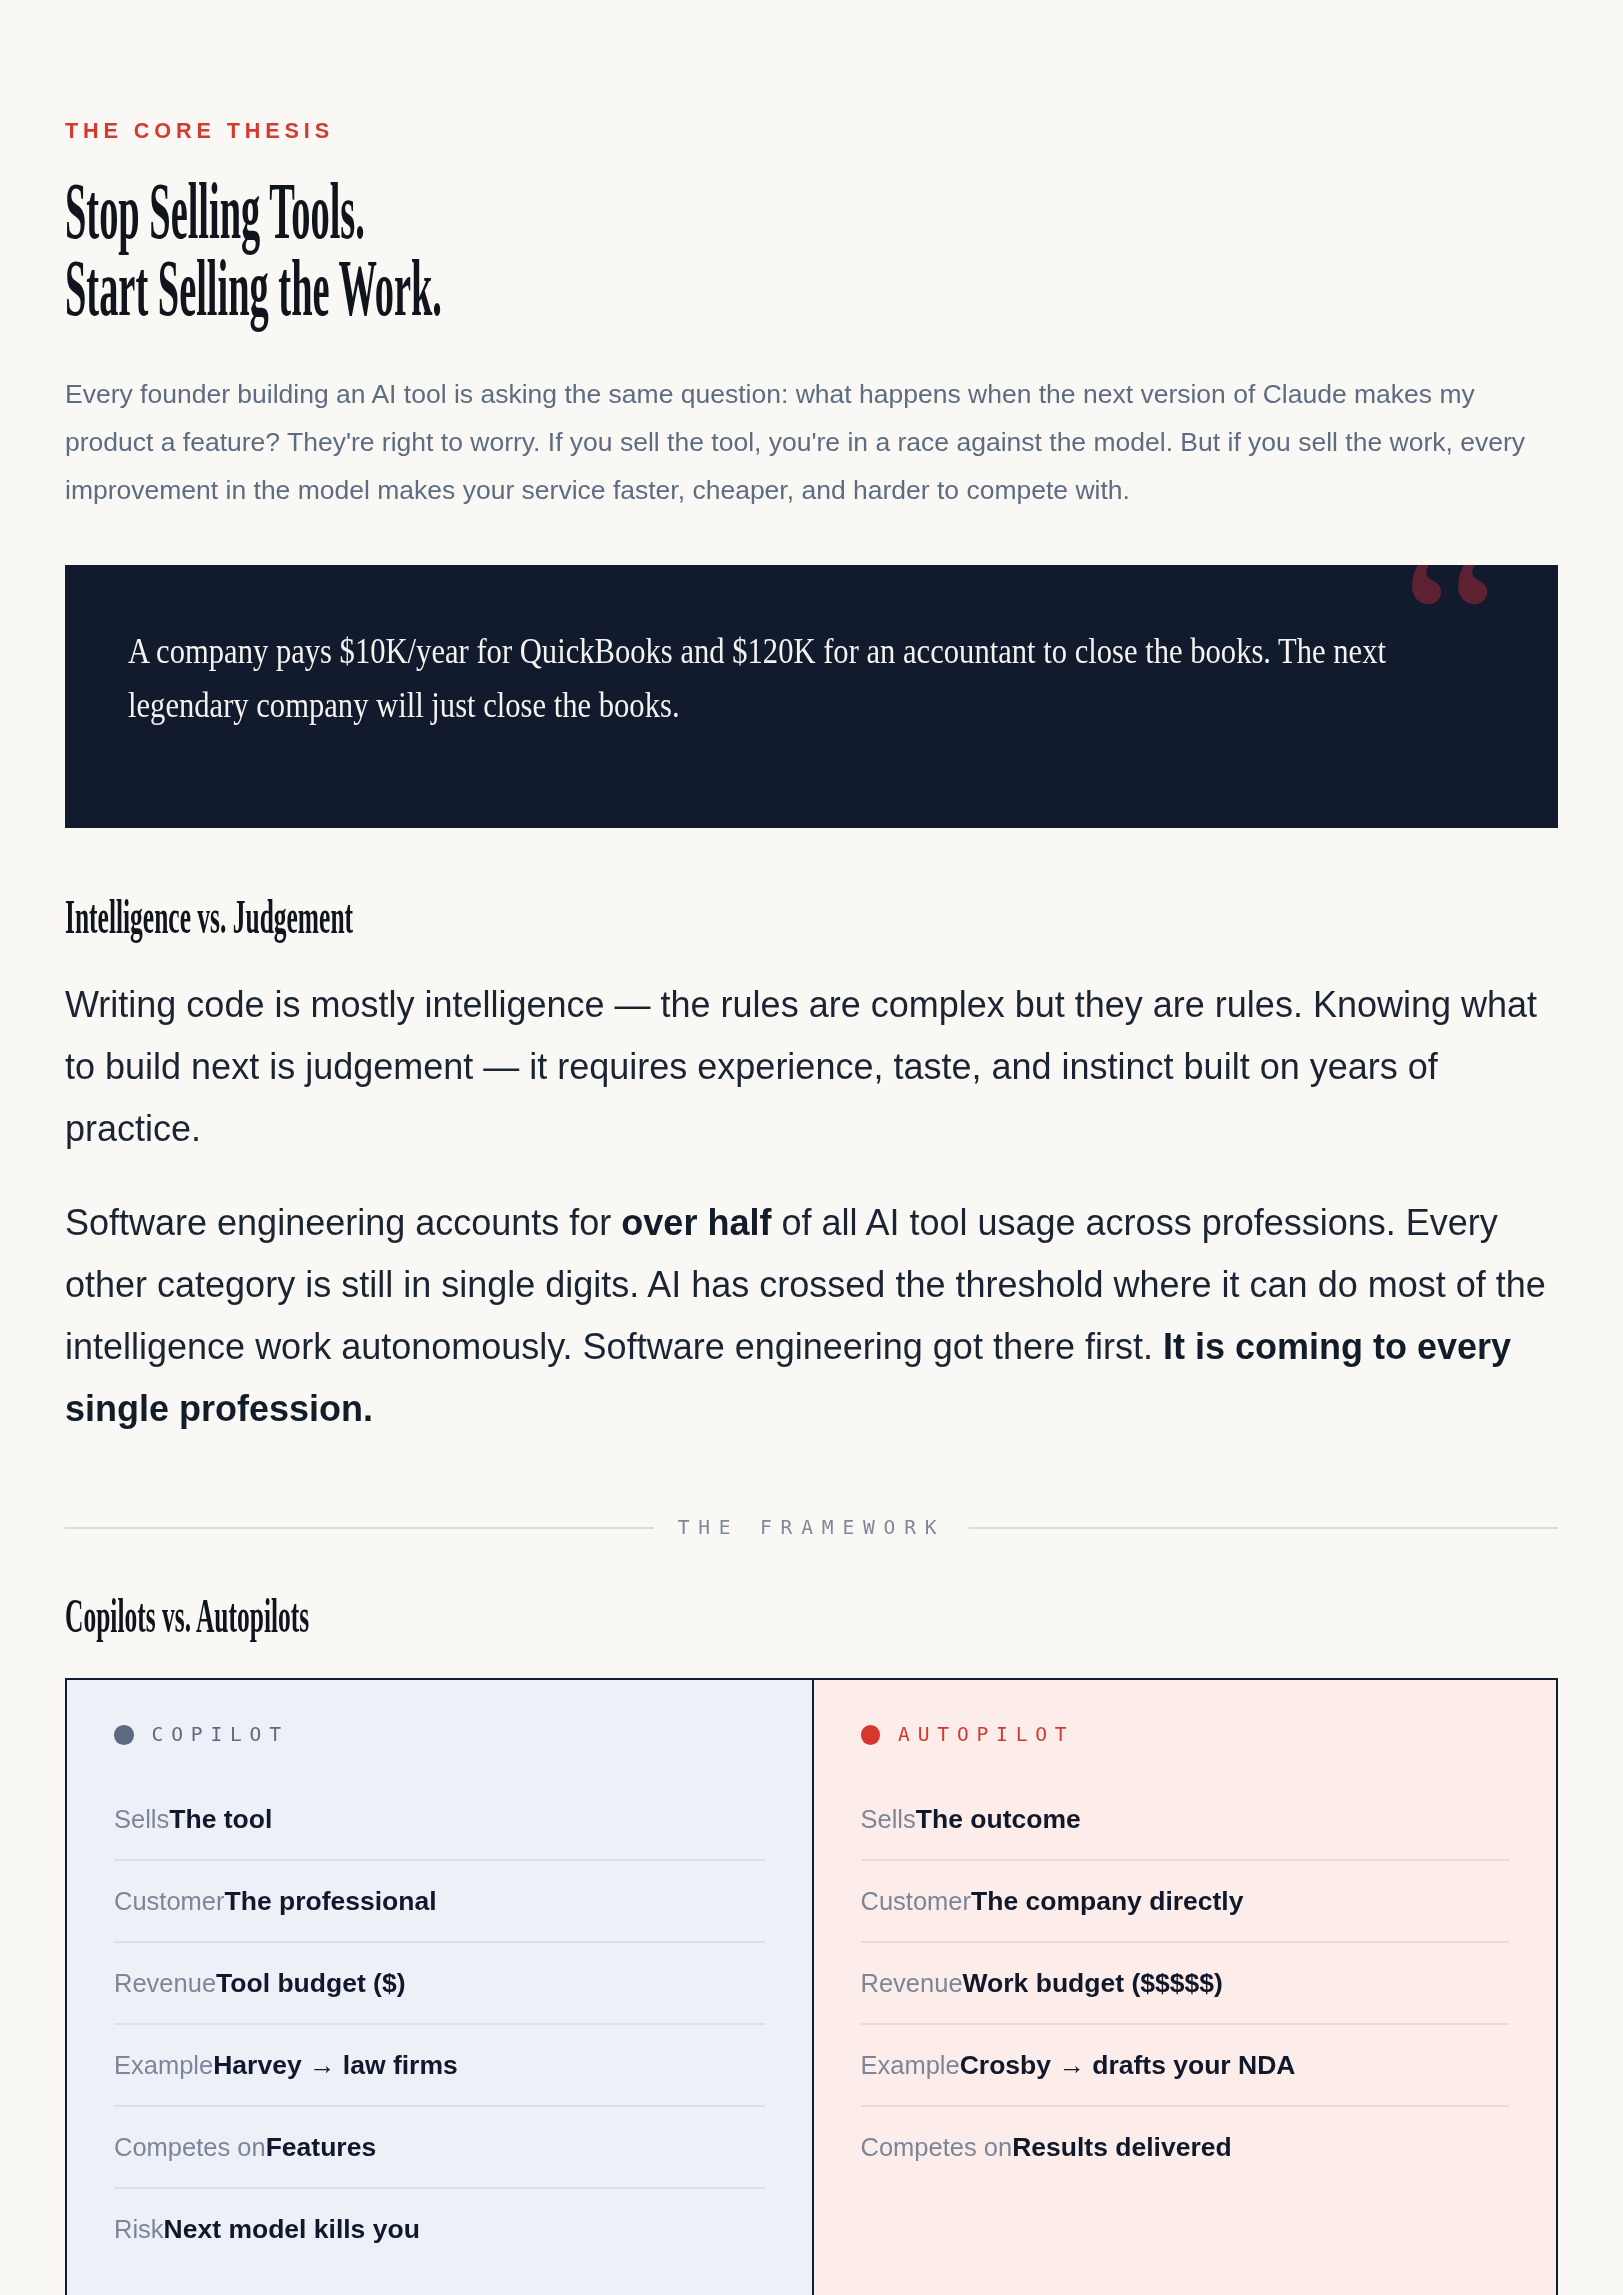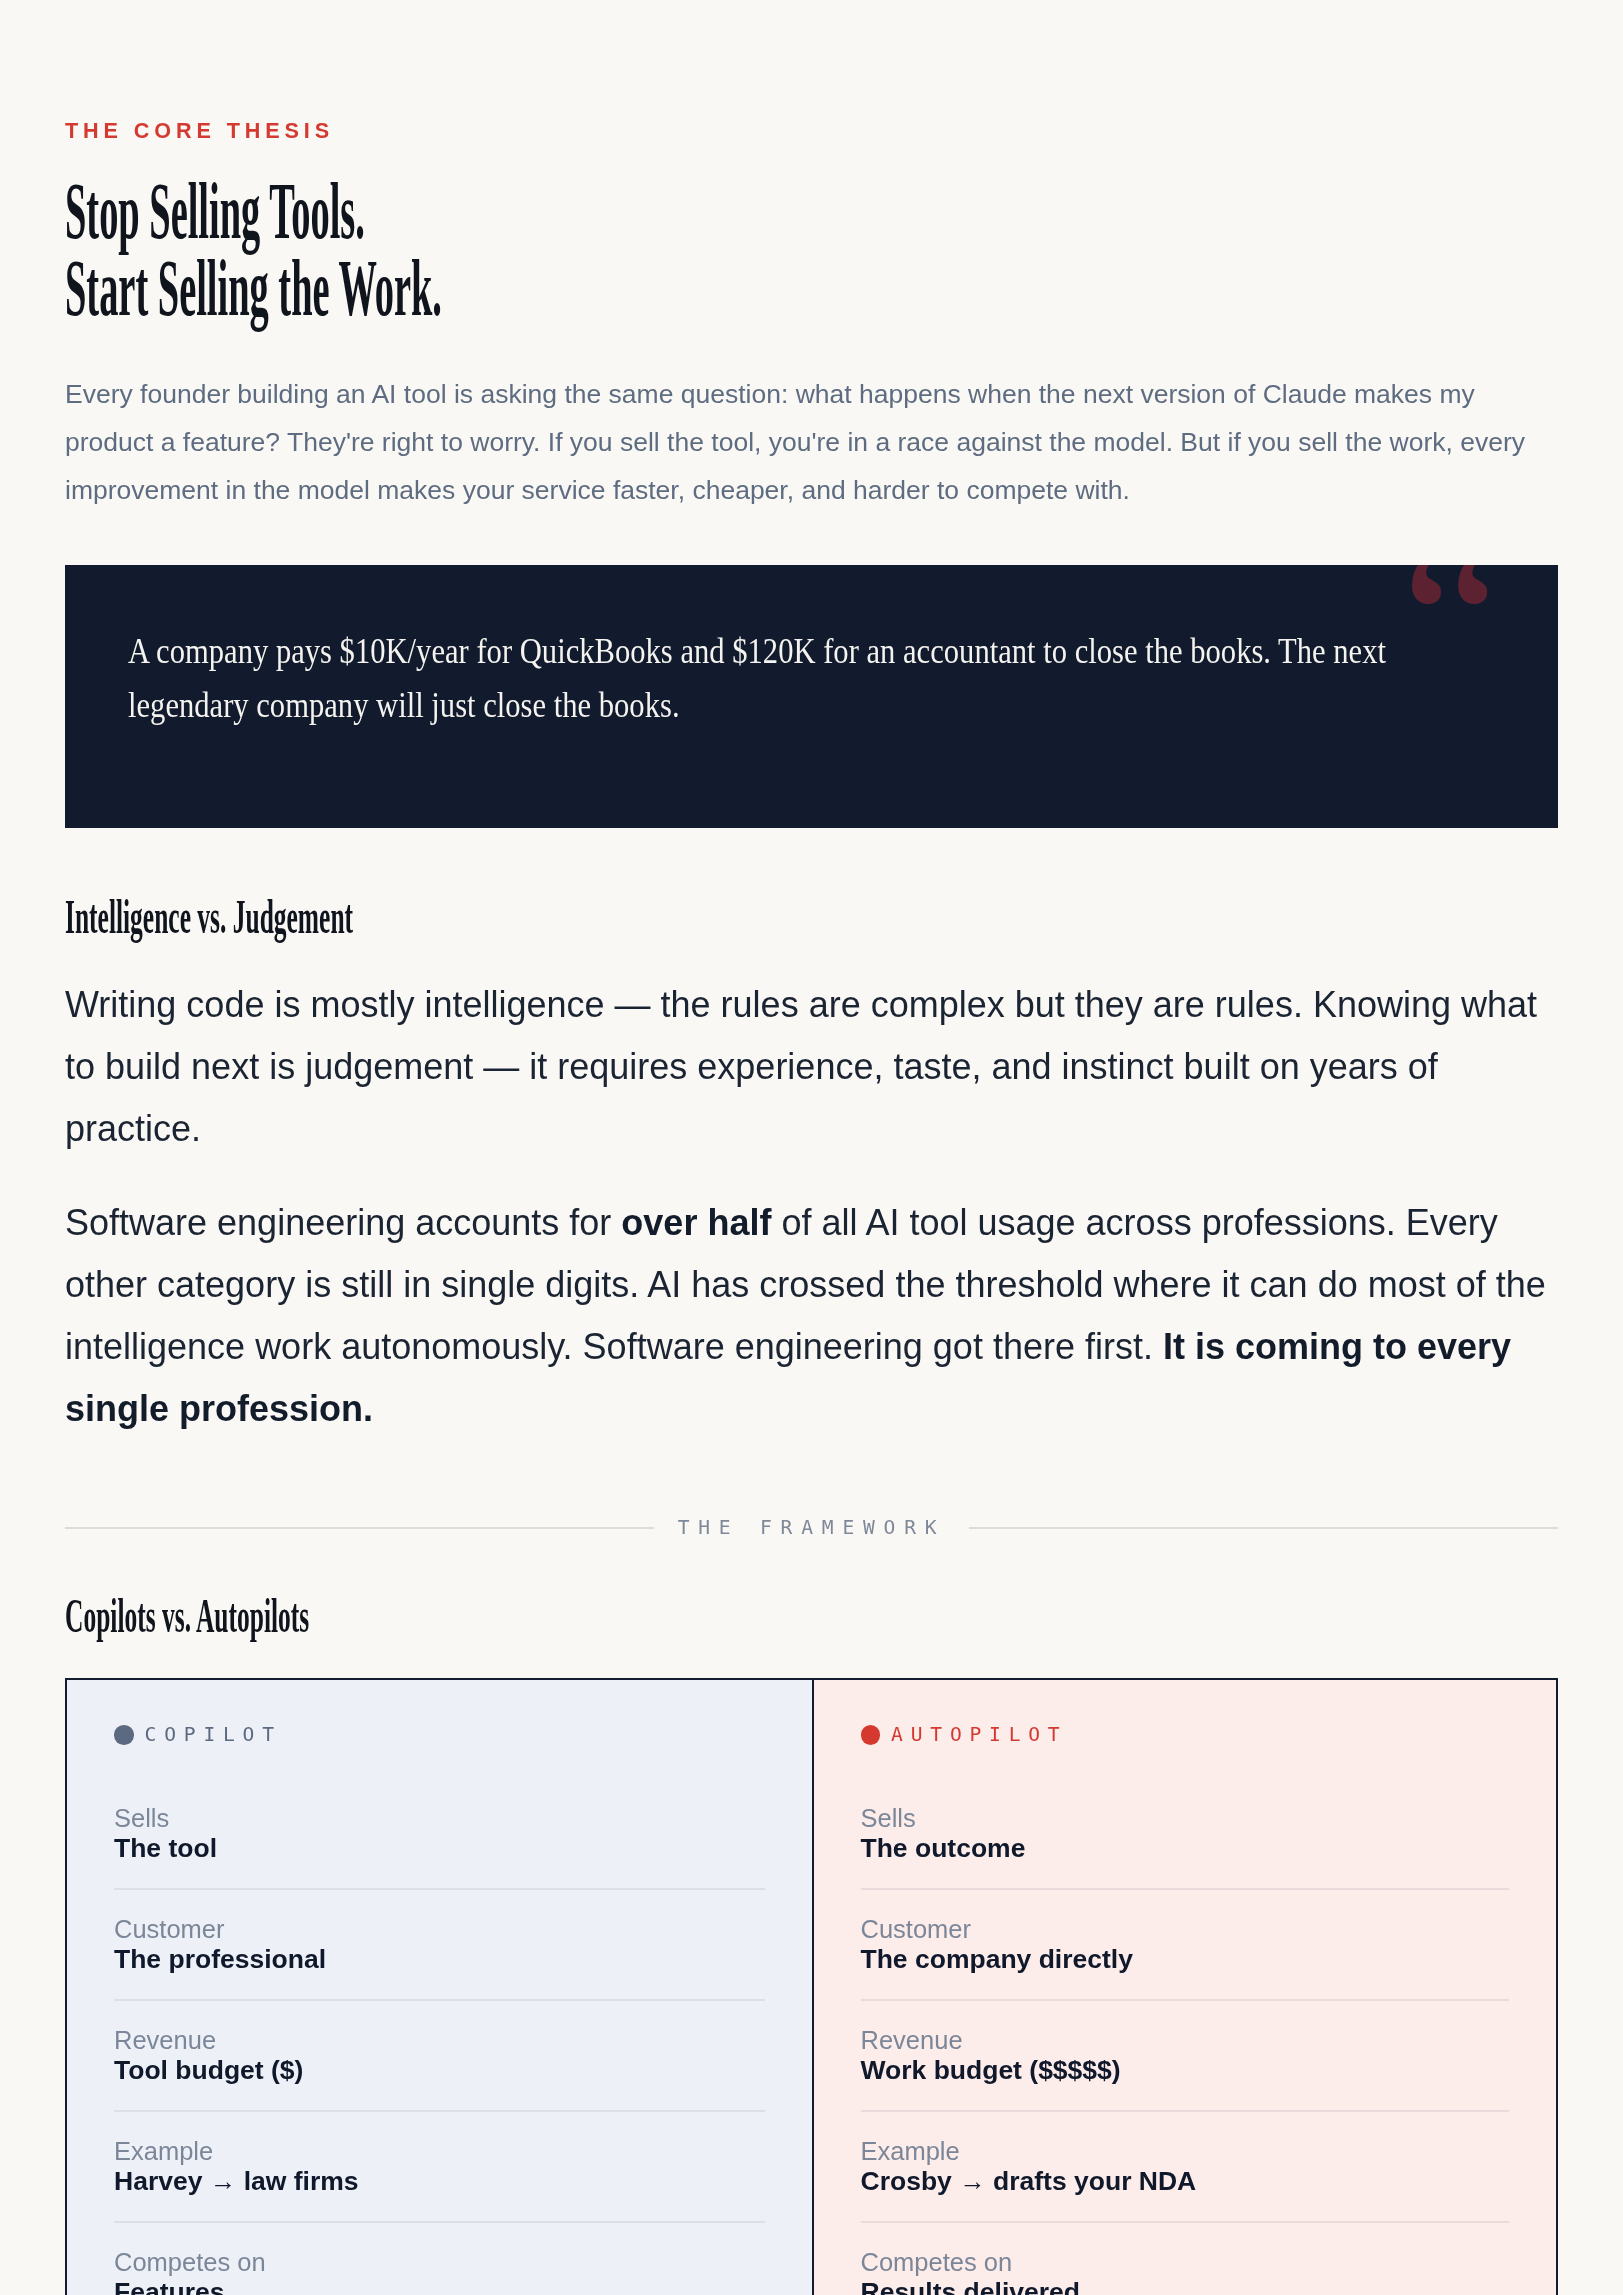--- a/index.html
+++ b/index.html
@@ -130,40 +130,39 @@
   }
   .card {
     flex: 1 1 50%;
     padding: 43px 47px 51px 47px;
   }
   .card.copilot { background: #edf1f7; }
   .card.autopilot { background: #fcecea; border-left: 2.9px solid #131d30; }
   .card-header {
     display: flex;
     align-items: center;
-    gap: 11px;
+    gap: 18px;
     margin-bottom: 33px;
   }
   .dot { width: 19.6px; height: 19.6px; border-radius: 50%; }
   .copilot .dot { background: #5b6a80; }
   .autopilot .dot { background: #d5382f; }
   .card-label {
     font-family: "DejaVu Sans Mono", "Liberation Mono", monospace;
     font-size: 19.6px;
     letter-spacing: 7.8px;
   }
   .copilot .card-label { color: #5b6a80; }
   .autopilot .card-label { color: #d5382f; }
 
   .row {
     display: flex;
     justify-content: flex-start;
     align-items: baseline;
     padding: 24.5px 0;
-    flex-direction: column;
   }
   .row + .row { border-top: 2px solid rgba(19, 29, 48, 0.08); }
   .row .k { font-size: 25.5px; color: #7b8698; }
   .row .v { font-size: 26.5px; font-weight: 700; color: #10192b; text-align: right; }
 
   .outro { margin: 41px 0 0 0; }
 
   
   .footer {
     margin-top: auto;

